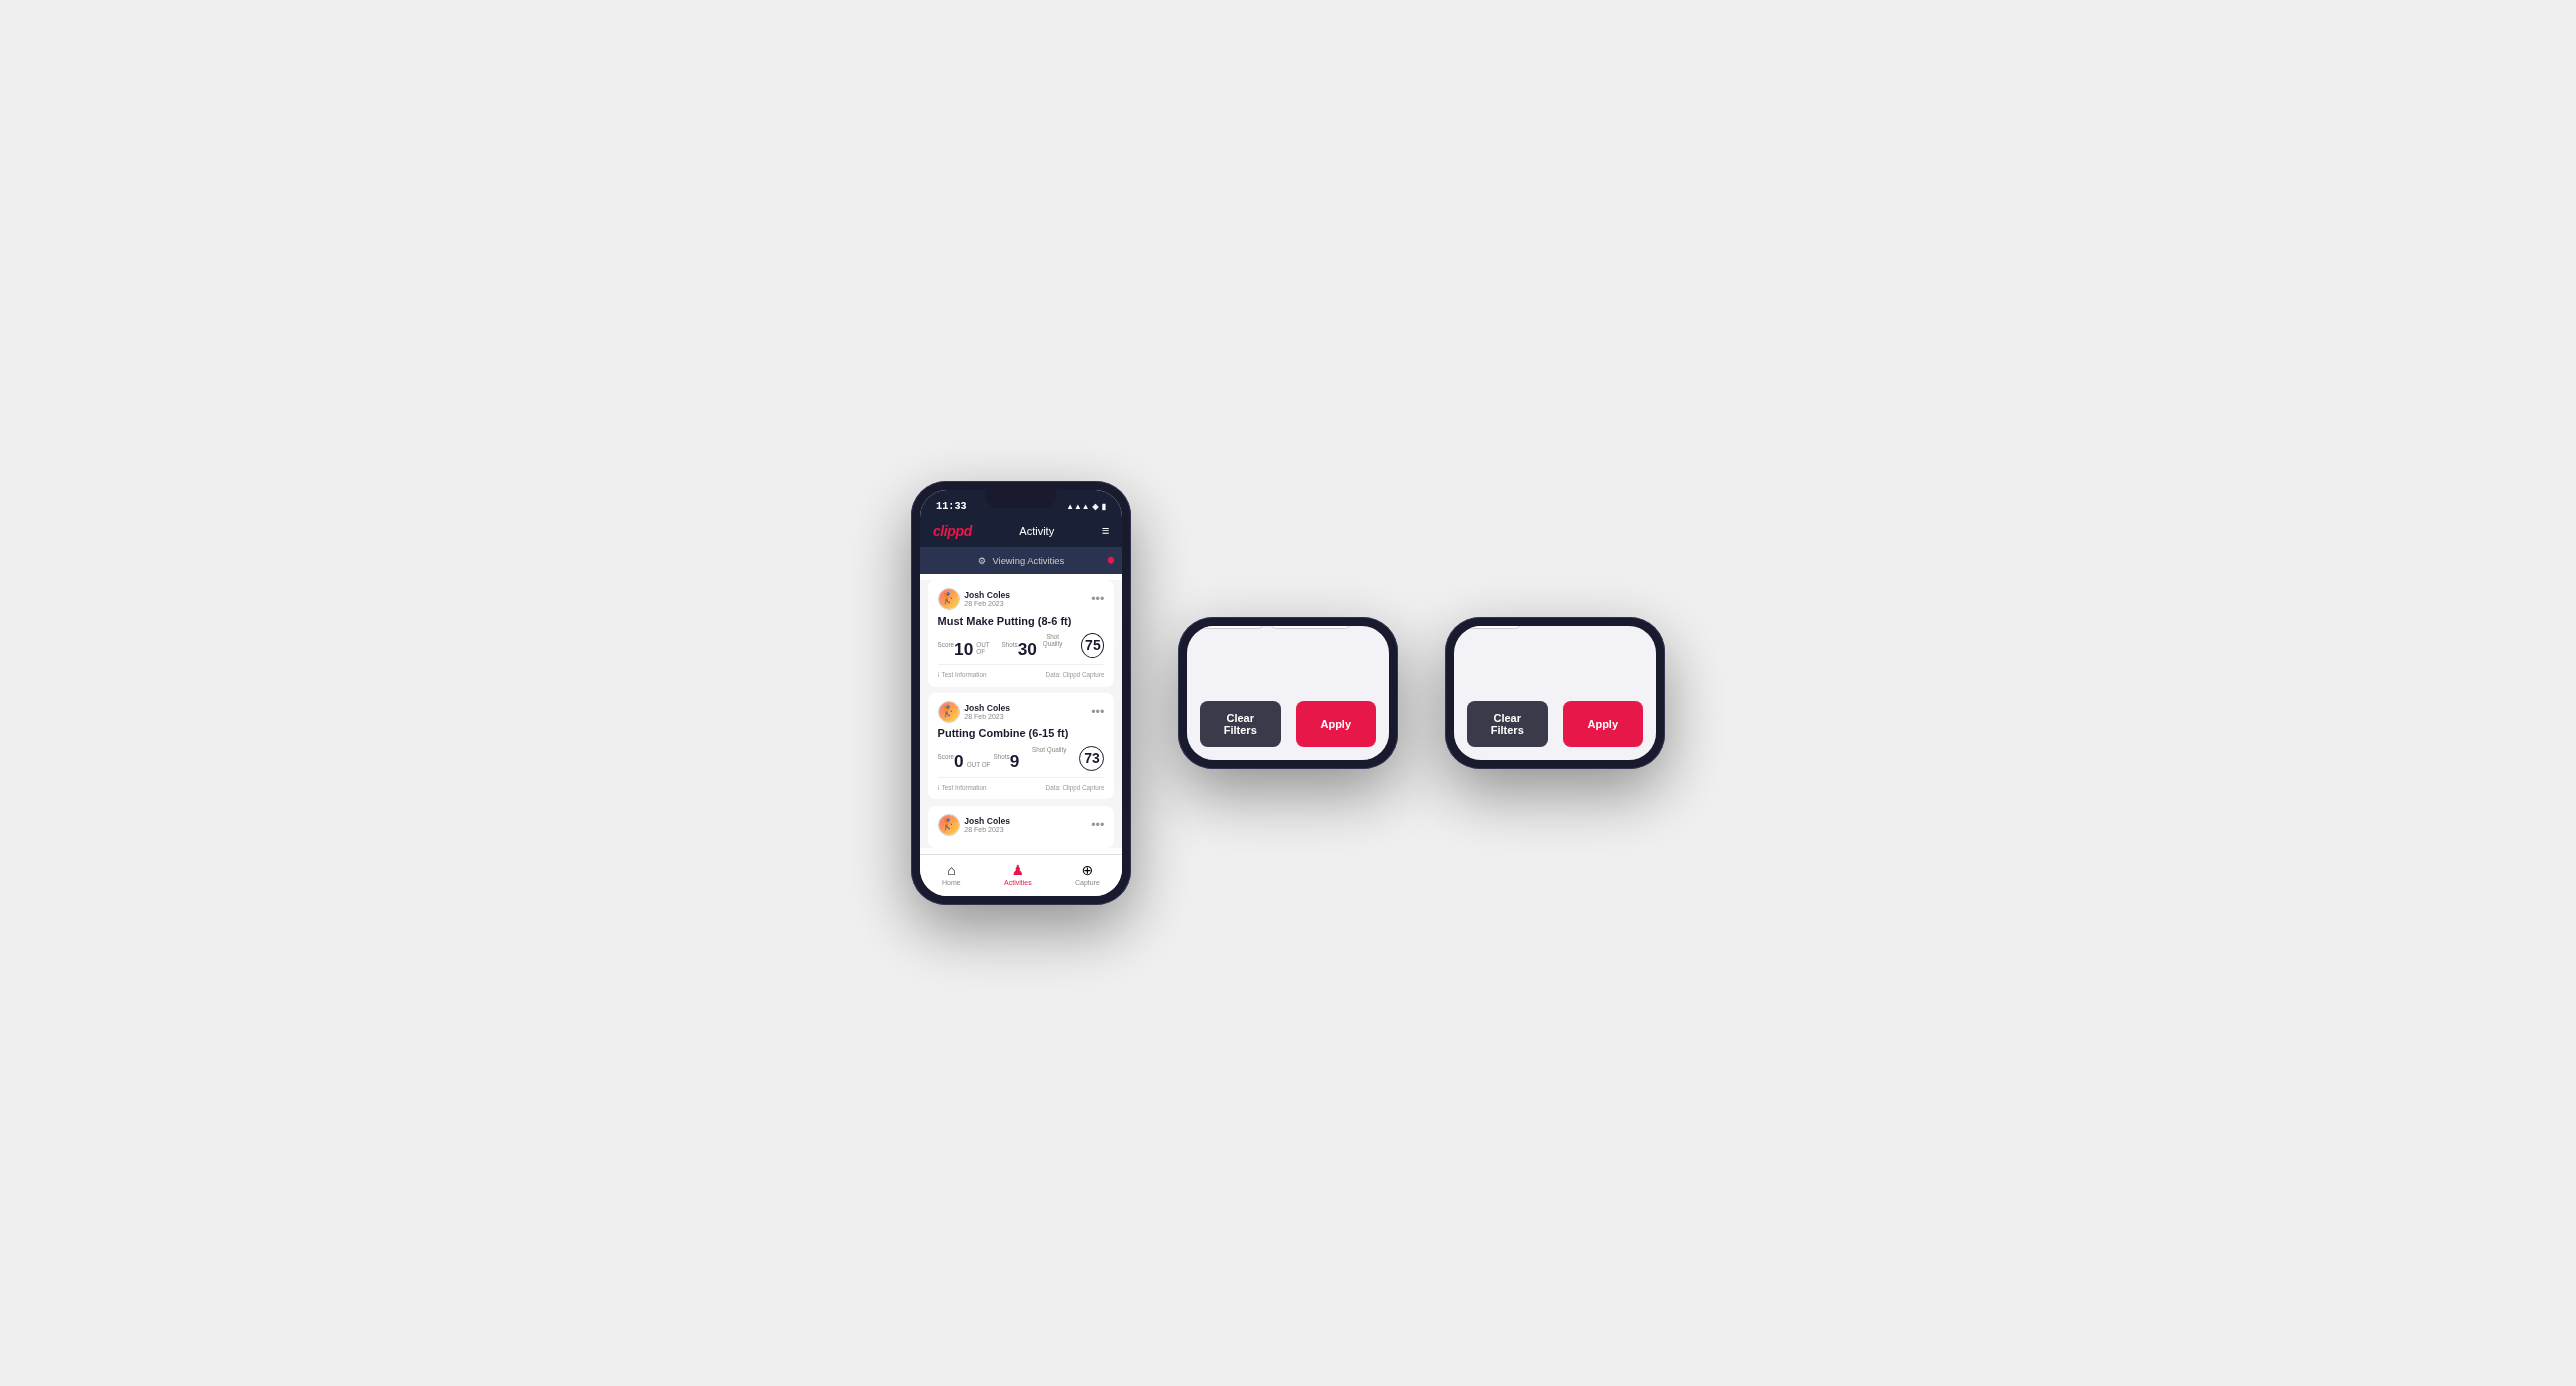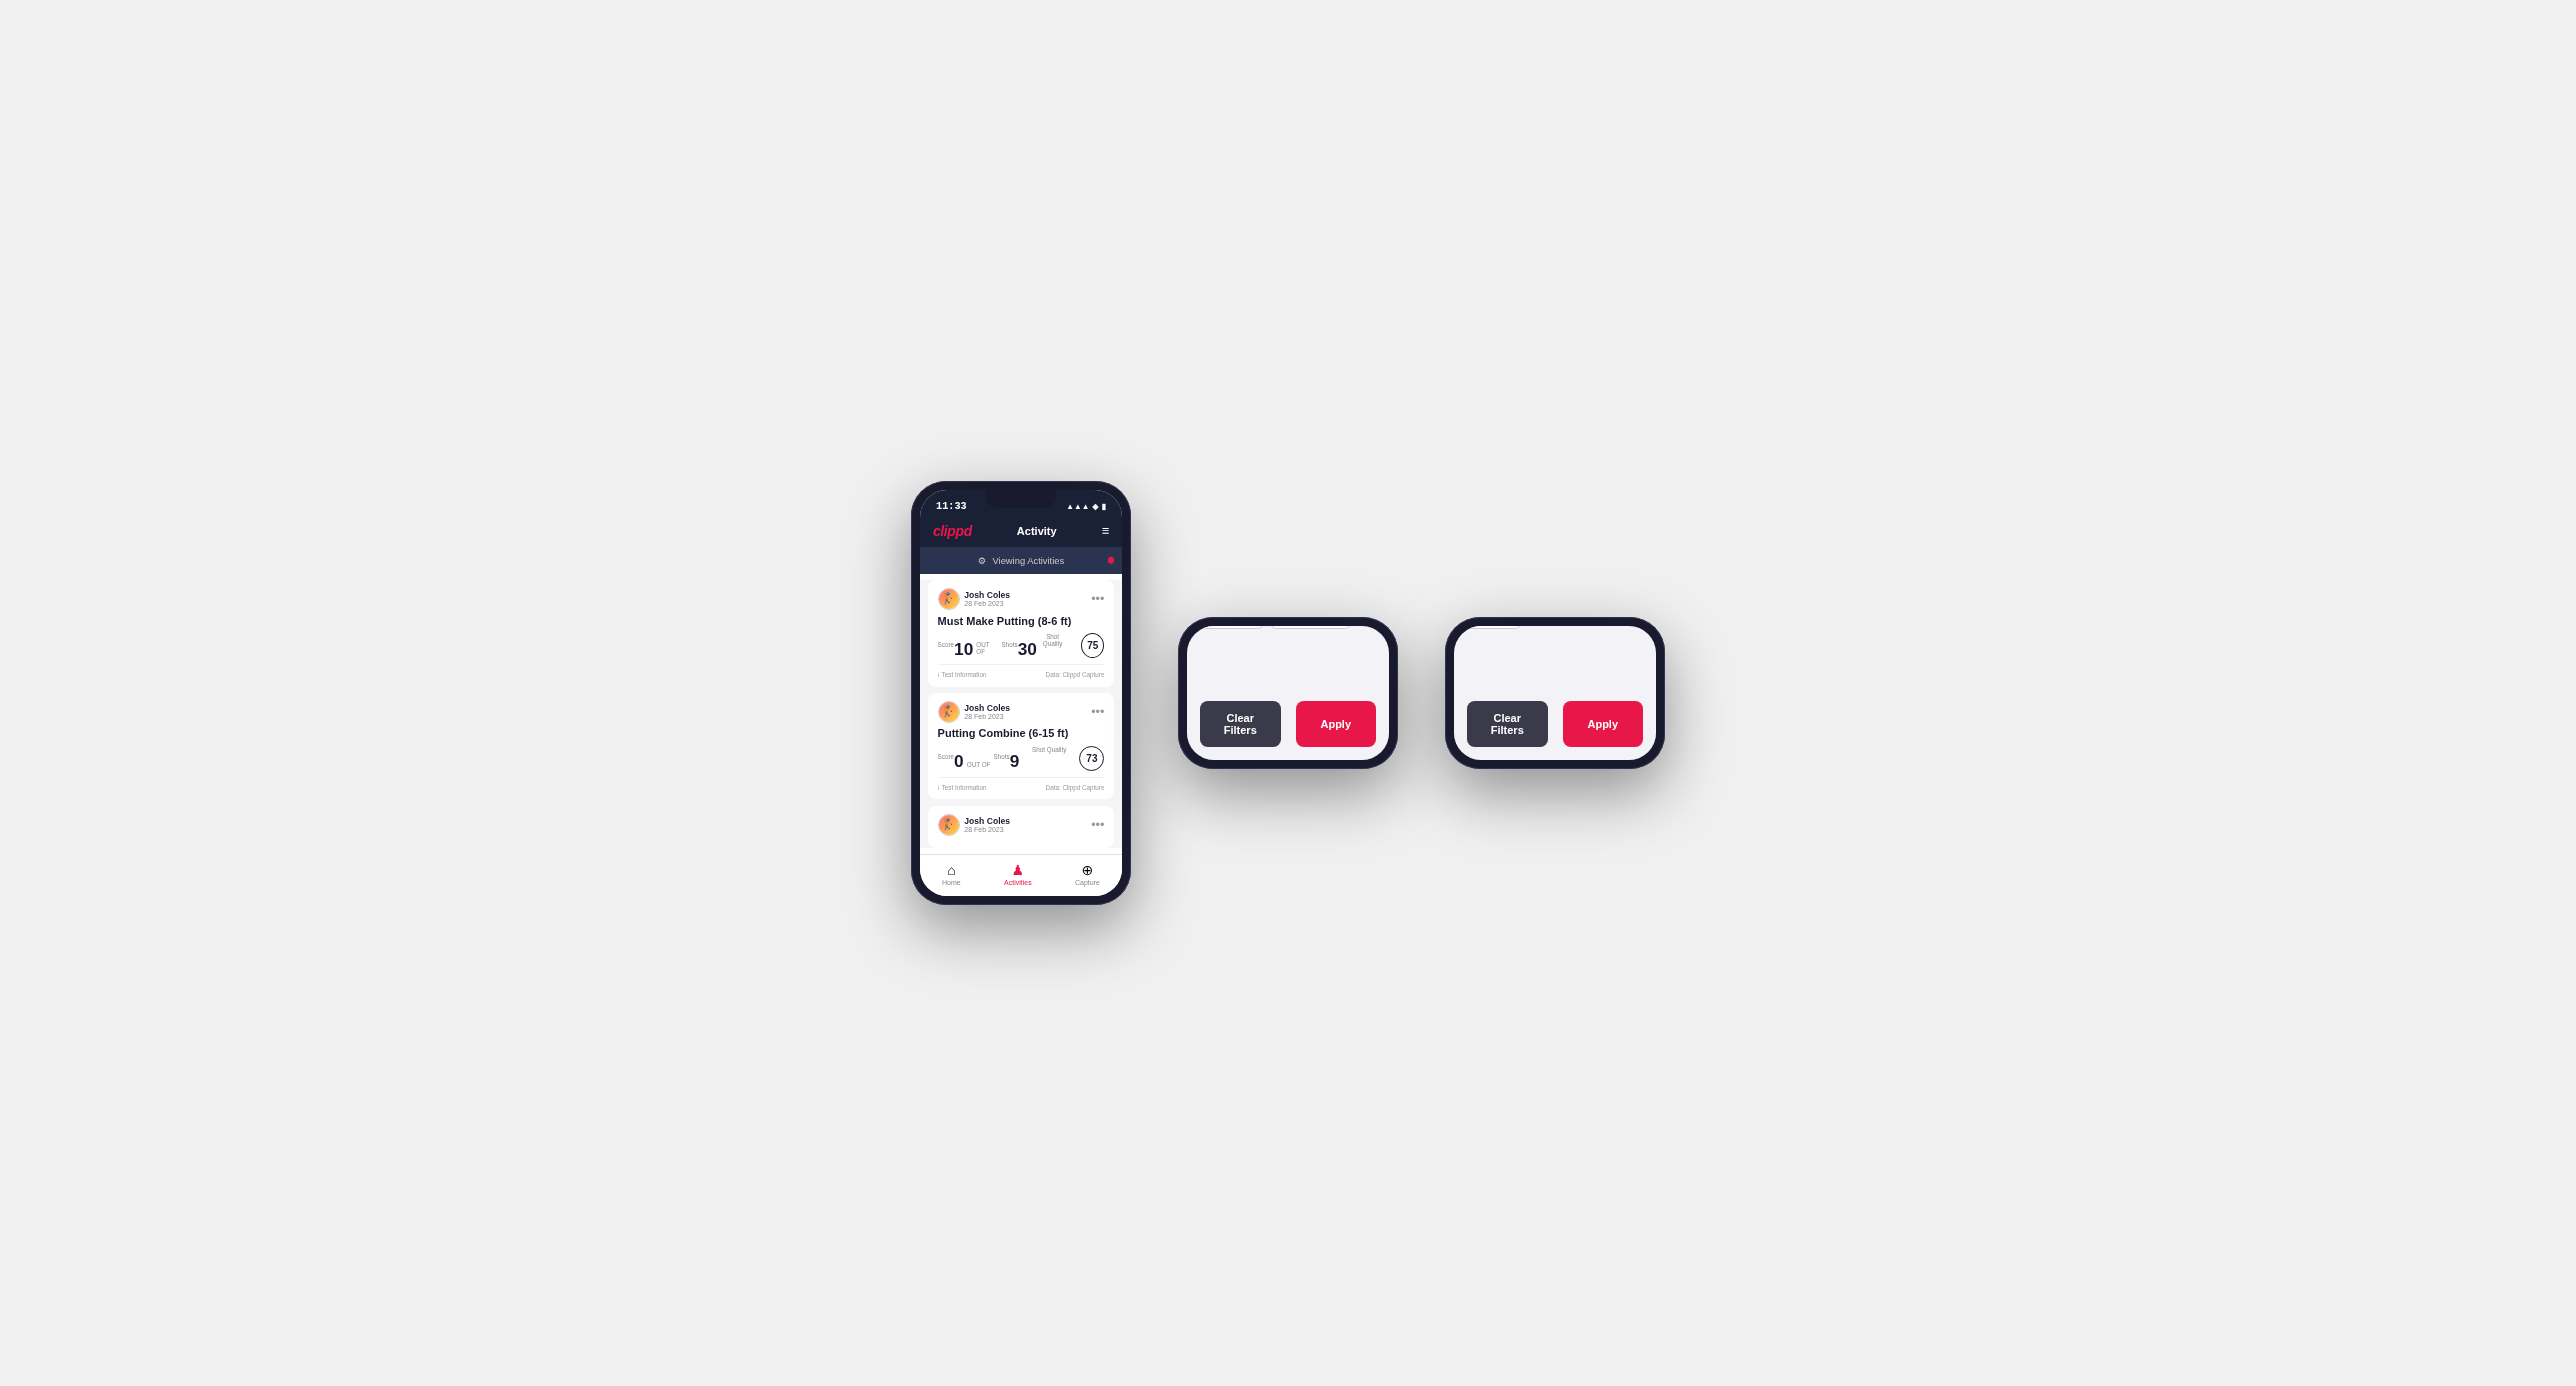--- a/index.html
+++ b/index.html
@@ -67,21 +67,21 @@
       align-items: center;
       padding: 6.3px 12.6px 7.8px;
     }
     .nav-logo {
       color: #e8174a;
       font-weight: 800;
       font-size: 14px;
       font-style: italic;
       letter-spacing: -0.4px;
     }
-    .nav-title { color: white; font-size: 11px; font-weight: 700; }
+    .nav-title { color: white; font-size: 11px; font-weight: 400; }
     .nav-menu { color: white; font-size: 12.6px; }
 
     
     .viewing-bar {
       background: #2a3350;
       display: flex;
       align-items: center;
       justify-content: center;
       gap: 6.3px;
       padding: 7.8px;
@@ -146,21 +146,21 @@
     .stat-value { font-size: 17.3px; font-weight: 700; color: #1a1a2e; line-height: 1; }
     .out-of { font-size: 6.3px; color: #888; margin: 0 3.1px; align-self: flex-end; padding-bottom: 3.1px; }
     .shot-quality-badge {
       width: 25px;
       height: 25px;
       border-radius: 50%;
       border: 1.6px solid #1a1a2e;
       display: flex;
       align-items: center;
       justify-content: center;
-      font-size: 10px;
+      font-size: 14px;
       font-weight: 700;
       color: #1a1a2e;
       margin-left: 13px;
       align-self: flex-end;
     }
     .card-footer {
       display: flex;
       justify-content: space-between;
       align-items: center;
       margin-top: 6.3px;

